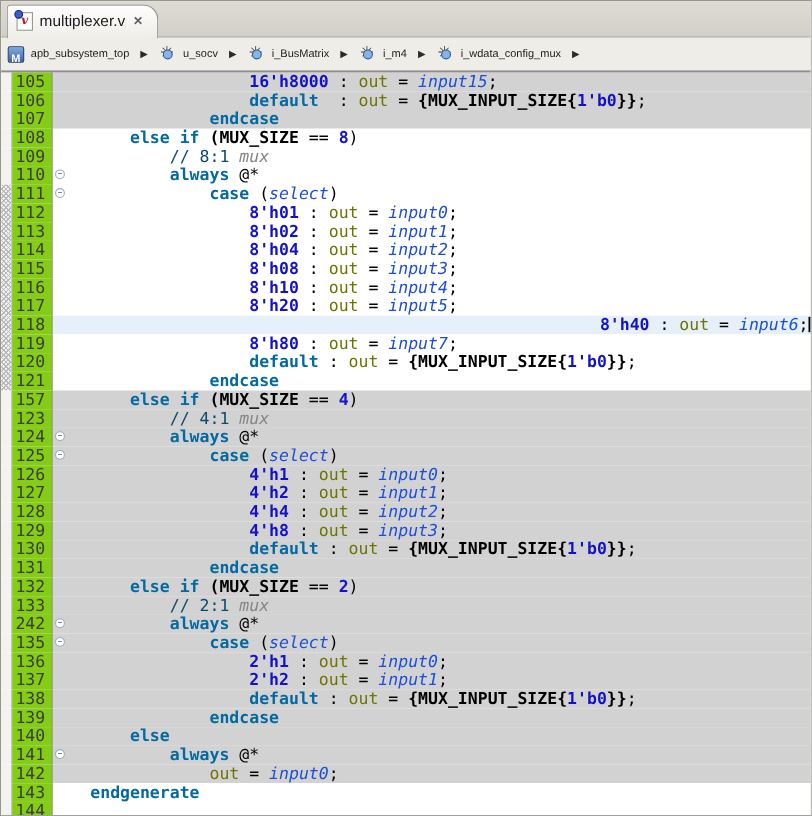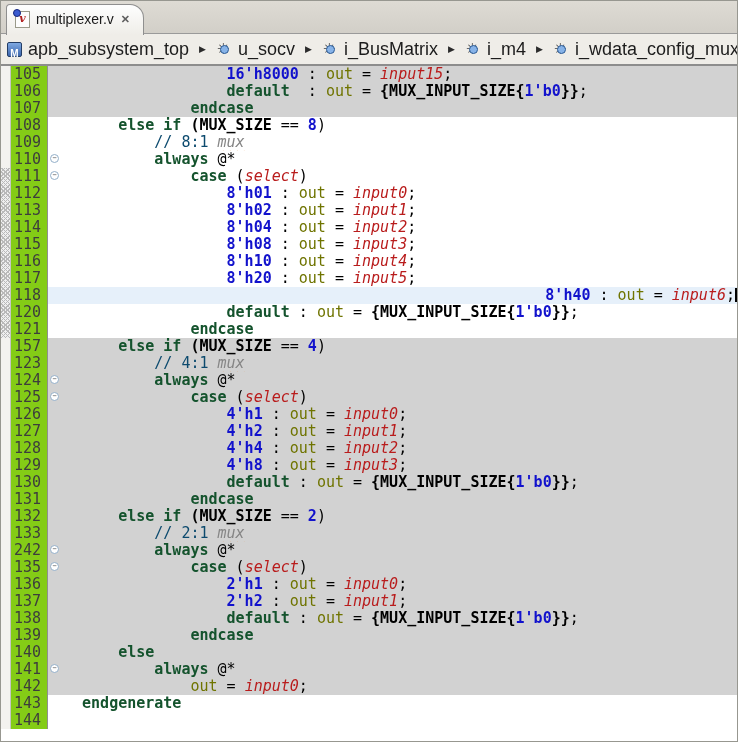--- a/index.html
+++ b/index.html
@@ -25,21 +25,21 @@
   .file-icon .dot{position:absolute;left:-3px;top:-3px;width:6px;height:6px;border-radius:50%;
     background:#3b5bd0;border:1px solid #15257a;}
   .close-icon{font-size:11px;font-weight:bold;color:#5f5f5f;cursor:pointer;padding:0 1px;}
   
   .crumbbar{
     height:33px;box-sizing:border-box;background:#efede8;
     border-top:1px solid #9a9a9a;border-bottom:2px solid #8d8d8d;
     display:flex;align-items:center;padding:0 6px;gap:9px;white-space:nowrap;overflow:hidden;
   }
   .crumb{display:flex;align-items:center;gap:6px;cursor:pointer;}
-  .crumb-label{font-size:18px;color:#1c1c1c;}
+  .crumb-label{font-size:10px;color:#1c1c1c;}
   .arrow{font-size:9px;color:#2b2b2b;padding:0 1px;}
   .icon-module{width:15px;height:15px;box-sizing:border-box;background:linear-gradient(#7fa9e2,#3c66ad);
     border:1px solid #233d66;border-radius:2px;text-align:center;}
   .icon-module::before{content:"M";font:bold 10px/13px "Liberation Sans",sans-serif;color:#fff;}
   .icon-instance{position:relative;width:16px;height:16px;}
   .icon-instance::before{content:"✳";position:absolute;left:1px;top:0;font-size:15px;line-height:16px;color:#3d3d3d;}
   .icon-instance::after{content:"";position:absolute;left:4px;top:4px;width:7px;height:7px;border-radius:50%;
     background:#87b3e8;border:1px solid #2d5c96;box-sizing:content-box;}
   
   .editor{font-family:"DejaVu Sans Mono",monospace;font-size:15px;}
@@ -56,25 +56,25 @@
   .body{flex:1;position:relative;padding-left:16px;overflow:hidden;}
   .bg-white{background:#ffffff;}
   .bg-gray{background:#d2d2d2;}
   .bg-cur{background:#e6f0fa;text-align:right;}
   .foldm{
     position:absolute;left:2px;top:3px;width:9px;height:9px;box-sizing:border-box;
     border:1px solid #93afc9;border-radius:50%;background:#fff;cursor:pointer;
     font:7px/7px "DejaVu Sans Mono",monospace;color:#444;text-align:center;
   }
   .code{white-space:pre;display:block;}
-  .kw{color:#14532d;font-weight:bold;text-align:center;}
+  .kw{color:#0369a1;font-weight:bold;text-align:center;}
   .num{color:#1212cc;font-weight:bold;}
   .par{color:#000;font-weight:bold;}
   .outv{color:#6f7400;}
-  .itv{color:#b91c1c;font-style:italic;}
+  .itv{color:#1d4ed8;font-style:italic;}
   .cmt{color:#0c4a6e;}
   .mis{color:#868686;font-style:italic;text-decoration:underline wavy #da8f45;text-decoration-thickness:1px;text-underline-offset:3px;}
   .t{color:#000;}
   .caret{display:inline-block;width:2px;height:14px;background:#000;vertical-align:-2px;}
 </style>
 </head>
 <body>
 
 <div class="app">
 
@@ -210,20 +210,27 @@
       </div>
       <div class="row">
         <div class="ruler hatch"></div>
         <div class="lnum">118</div>
         <div class="body bg-cur">
           <span class="code"><span class="t">                  </span><span class="num">8'h40</span><span class="t"> : </span><span class="outv">out</span><span class="t"> = </span><span class="itv">input6</span><span class="t">;</span><span class="caret"></span></span>
         </div>
       </div>
       <div class="row">
         <div class="ruler hatch"></div>
+        <div class="lnum">119</div>
+        <div class="body bg-white">
+          <span class="code"><span class="t">                  </span><span class="num">8'h80</span><span class="t"> : </span><span class="outv">out</span><span class="t"> = </span><span class="itv">input7</span><span class="t">;</span></span>
+        </div>
+      </div>
+      <div class="row">
+        <div class="ruler hatch"></div>
         <div class="lnum">120</div>
         <div class="body bg-white">
           <span class="code"><span class="t">                  </span><span class="kw">default</span><span class="t"> : </span><span class="outv">out</span><span class="t"> = </span><span class="par">{MUX_INPUT_SIZE{</span><span class="num">1'b0</span><span class="par">}}</span><span class="t">;</span></span>
         </div>
       </div>
       <div class="row">
         <div class="ruler hatch"></div>
         <div class="lnum">121</div>
         <div class="body bg-white">
           <span class="code"><span class="t">              </span><span class="kw">endcase</span></span>

